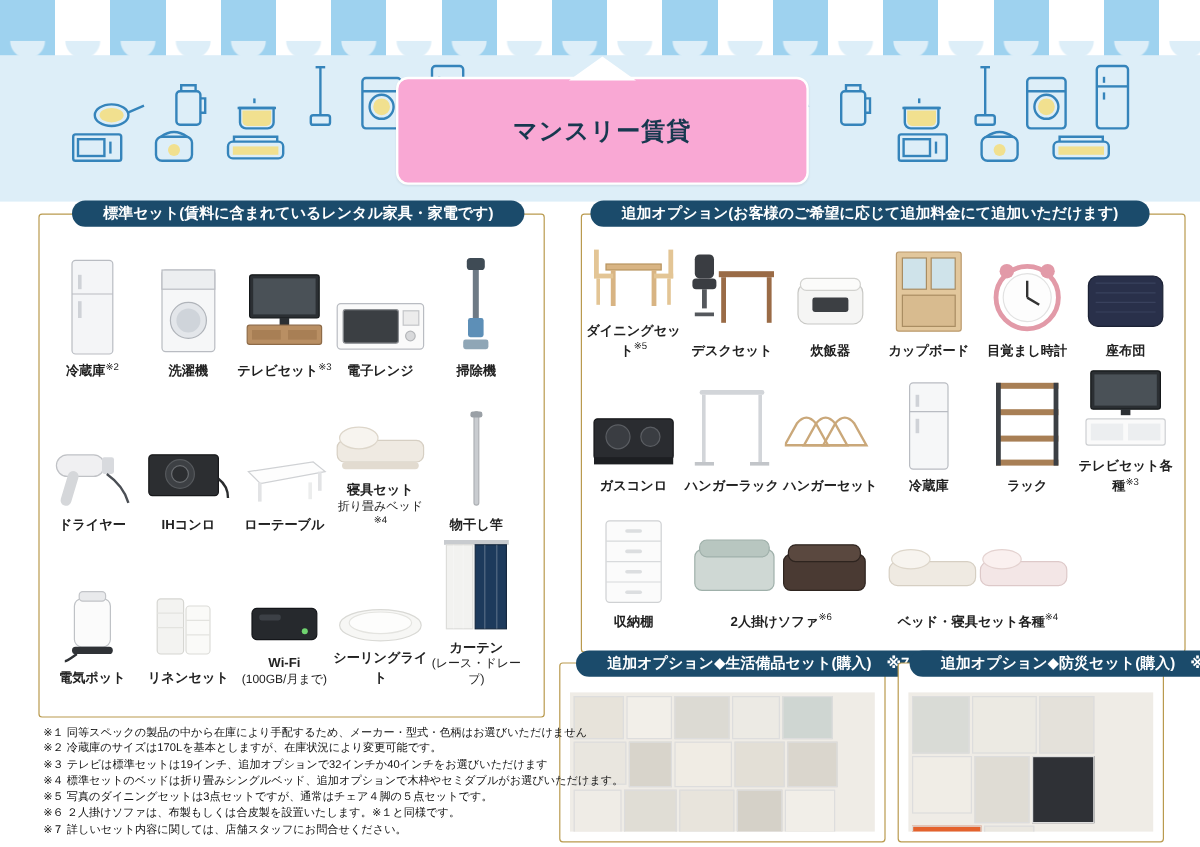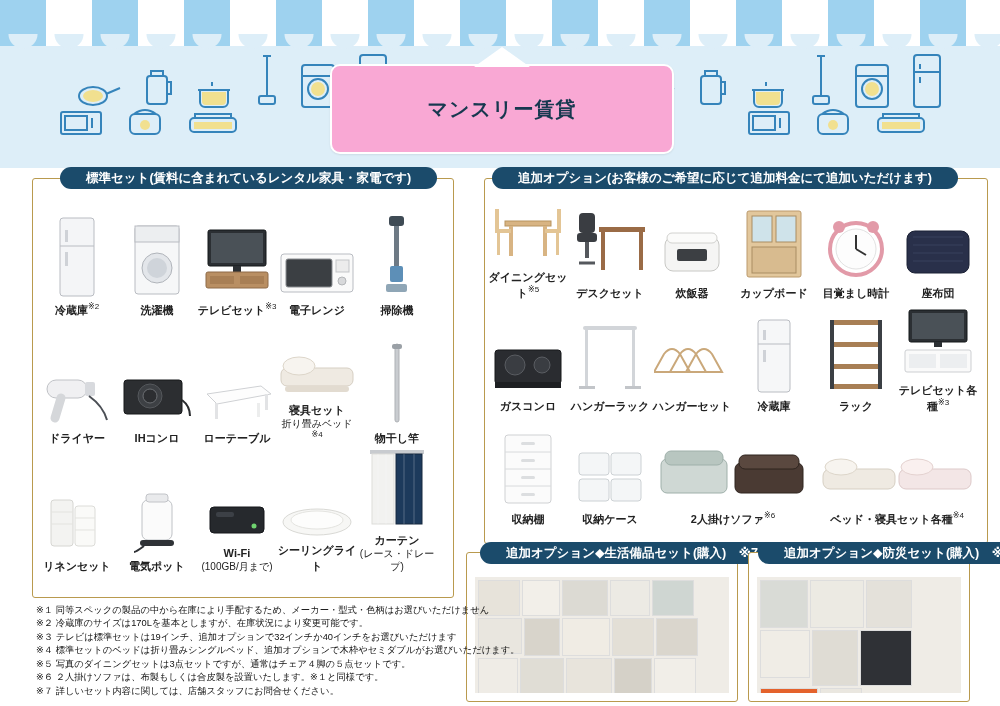--- a/index.html
+++ b/index.html
@@ -429,39 +429,39 @@
         <svg width="26" height="84" viewBox="0 0 26 84">
             <rect x="11" y="2" width="4" height="78" rx="2" fill="#c9ccd0" stroke="#aeb1b5"></rect>
             <rect x="8" y="2" width="10" height="5" rx="2" fill="#9aa0a6"></rect>
           </svg>
       </div>
       <div class="cap"><span>物干し竿</span><sup></sup></div>
     </div>
 
     <div class="cell">
       <div class="art">
-        <svg width="64" height="62" viewBox="0 0 64 62">
-            <rect x="6" y="8" width="22" height="46" rx="3" fill="#f3f3f1" stroke="#d6d6d2"></rect>
-            <rect x="30" y="14" width="20" height="40" rx="3" fill="#fafaf8" stroke="#dcdcd8"></rect>
-            <path d="M6 20 h22 M6 32 h22 M30 26 h20 M30 38 h20" stroke="#e3e3df"></path>
-          </svg>
-      </div>
-      <div class="cap"><span>リネンセット</span><sup></sup></div>
-    </div>
-
-    <div class="cell">
-      <div class="art">
         <svg width="54" height="66" viewBox="0 0 54 66">
             <rect x="12" y="12" width="30" height="40" rx="6" fill="#fbfbfb" stroke="#bfc2c6"></rect>
             <rect x="16" y="6" width="22" height="8" rx="3" fill="#e9eaec" stroke="#c2c4c8"></rect>
             <rect x="10" y="52" width="34" height="6" rx="3" fill="#2f3236"></rect>
             <path d="M14 58 q-8 6 -10 6" fill="none" stroke="#2f3236" stroke-width="2"></path>
           </svg>
       </div>
       <div class="cap"><span>電気ポット</span><sup></sup></div>
+    </div>
+
+    <div class="cell">
+      <div class="art">
+        <svg width="64" height="62" viewBox="0 0 64 62">
+            <rect x="6" y="8" width="22" height="46" rx="3" fill="#f3f3f1" stroke="#d6d6d2"></rect>
+            <rect x="30" y="14" width="20" height="40" rx="3" fill="#fafaf8" stroke="#dcdcd8"></rect>
+            <path d="M6 20 h22 M6 32 h22 M30 26 h20 M30 38 h20" stroke="#e3e3df"></path>
+          </svg>
+      </div>
+      <div class="cap"><span>リネンセット</span><sup></sup></div>
     </div>
 
     <div class="cell">
       <div class="art">
         <svg width="66" height="46" viewBox="0 0 66 46">
             <rect x="6" y="10" width="54" height="26" rx="4" fill="#26292d" stroke="#14161a"></rect>
             <rect x="12" y="15" width="18" height="5" rx="2" fill="#3c4046"></rect>
             <circle cx="50" cy="29" r="2.5" fill="#6fd36f"></circle>
           </svg>
       </div>
@@ -666,31 +666,20 @@
             <path d="M8 21 h46 M8 38 h46 M8 55 h46" stroke="#d8dadc"></path>
             <rect x="24" y="11" width="14" height="3" rx="1.5" fill="#dcdee0"></rect>
             <rect x="24" y="28" width="14" height="3" rx="1.5" fill="#dcdee0"></rect>
             <rect x="24" y="45" width="14" height="3" rx="1.5" fill="#dcdee0"></rect>
             <rect x="24" y="62" width="14" height="3" rx="1.5" fill="#dcdee0"></rect>
           </svg>
       </div>
       <div class="cap"><span>収納棚</span><sup></sup></div>
     </div>
 
-    <div class="cell">
-      <div class="art">
-        <svg width="74" height="62" viewBox="0 0 74 62">
-            <rect x="6" y="8" width="30" height="22" rx="3" fill="#f4f6f7" stroke="#ccd1d4"></rect>
-            <rect x="38" y="8" width="30" height="22" rx="3" fill="#f4f6f7" stroke="#ccd1d4"></rect>
-            <rect x="6" y="34" width="30" height="22" rx="3" fill="#f4f6f7" stroke="#ccd1d4"></rect>
-            <rect x="38" y="34" width="30" height="22" rx="3" fill="#f4f6f7" stroke="#ccd1d4"></rect>
-          </svg>
-      </div>
-      <div class="cap"><span>収納ケース</span><sup></sup></div>
-    </div>
 
     <div class="cell" style="width:164px;">
       <div class="art">
         <svg width="152" height="66" viewBox="0 0 152 66">
             <rect x="4" y="18" width="66" height="34" rx="6" fill="#cfd8d4" stroke="#9fb0aa"></rect>
             <rect x="8" y="10" width="58" height="14" rx="6" fill="#b8c6c0" stroke="#9fb0aa"></rect>
             <rect x="78" y="22" width="68" height="30" rx="6" fill="#4a3a33" stroke="#2e241f"></rect>
             <rect x="82" y="14" width="60" height="14" rx="6" fill="#5a483f" stroke="#2e241f"></rect>
           </svg>
       </div>

